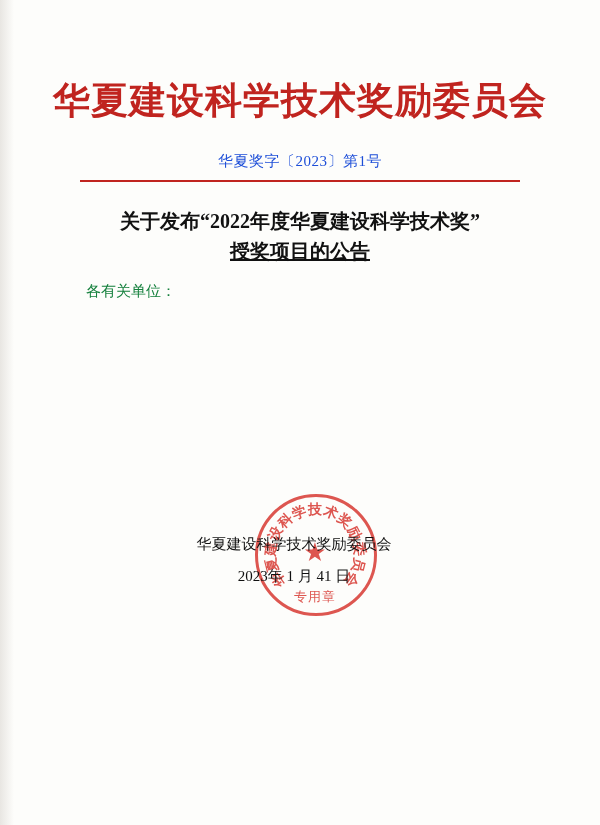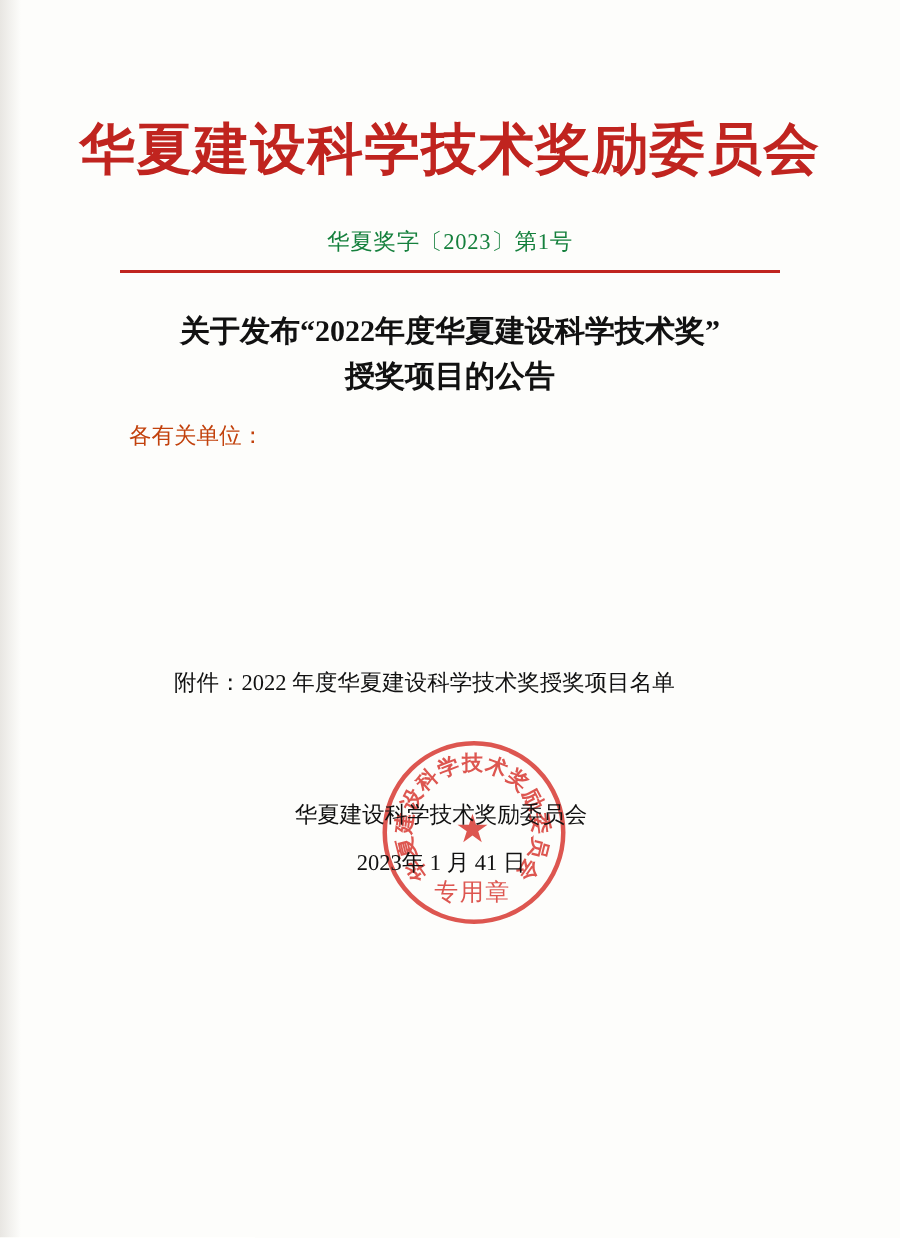--- a/index.html
+++ b/index.html
@@ -55,21 +55,21 @@
     white-space: nowrap;
   }
 
   .docnum {
     position: absolute;
     top: 152px;
     left: 0;
     width: 600px;
     text-align: center;
     font-size: 15px;
-    color: #15803d;
+    color: #1d4ed8;
     letter-spacing: 0.5px;
   }
 
   .rule {
     position: absolute;
     top: 180px;
     left: 80px;
     width: 440px;
     height: 2px;
     background: #c0241f;
@@ -81,30 +81,31 @@
     left: 110px;
     width: 380px;
     text-align: center;
     font-size: 20px;
     font-weight: bold;
     line-height: 30px;
     color: #111;
   }
   .title .line2 {
     display: block;
+    text-decoration: underline;
   }
 
   .body-text {
     position: absolute;
     top: 276px;
     left: 86px;
     width: 430px;
     font-size: 15px;
     line-height: 31px;
-    color: #c2410c;
+    color: #15803d;
     text-align: justify;
   }
   .body-text p {
     margin: 0;
   }
   .salutation {
     margin-bottom: 2px !important;
   }
   .indent {
     text-indent: 2em;
@@ -179,21 +180,21 @@
     text-align: center;
     line-height: 18px;
     font-family: "Liberation Serif", "DejaVu Serif", serif;
   }
   .seal-bottom {
     position: absolute;
     left: 0;
     bottom: 10px;
     width: 124px;
     text-align: center;
-    font-size: 16px;
+    font-size: 13px;
     color: #d6322b;
     letter-spacing: 1px;
   }
 </style>
 </head>
 <body>
 
 <div class="page">
 
   <div class="masthead">华夏建设科学技术奖励委员会</div>
@@ -204,21 +205,20 @@
 
   <div class="title">
     <span>关于发布“2022年度华夏建设科学技术奖”</span>
     <span class="line2">授奖项目的公告</span>
   </div>
 
   <div class="body-text">
     <p class="salutation">各有关单位：</p>
   </div>
 
-  <div class="attachment">附件：2022 年度华夏建设科学技术奖授奖项目名单</div>
 
   <div class="seal">
     <div class="ring"></div>
     <div class="star">★</div>
     <div class="seal-text" id="sealText">
         <span style="transform: translate(-36px, 25.2px) rotate(-125deg);">华</span>
         <span style="transform: translate(-42.7px, 10.8px) rotate(-104.2deg);">夏</span>
         <span style="transform: translate(-43.7px, -5.1px) rotate(-83.3deg);">建</span>
         <span style="transform: translate(-39px, -20.3px) rotate(-62.5deg);">设</span>
         <span style="transform: translate(-29.3px, -32.9px) rotate(-41.7deg);">科</span>

